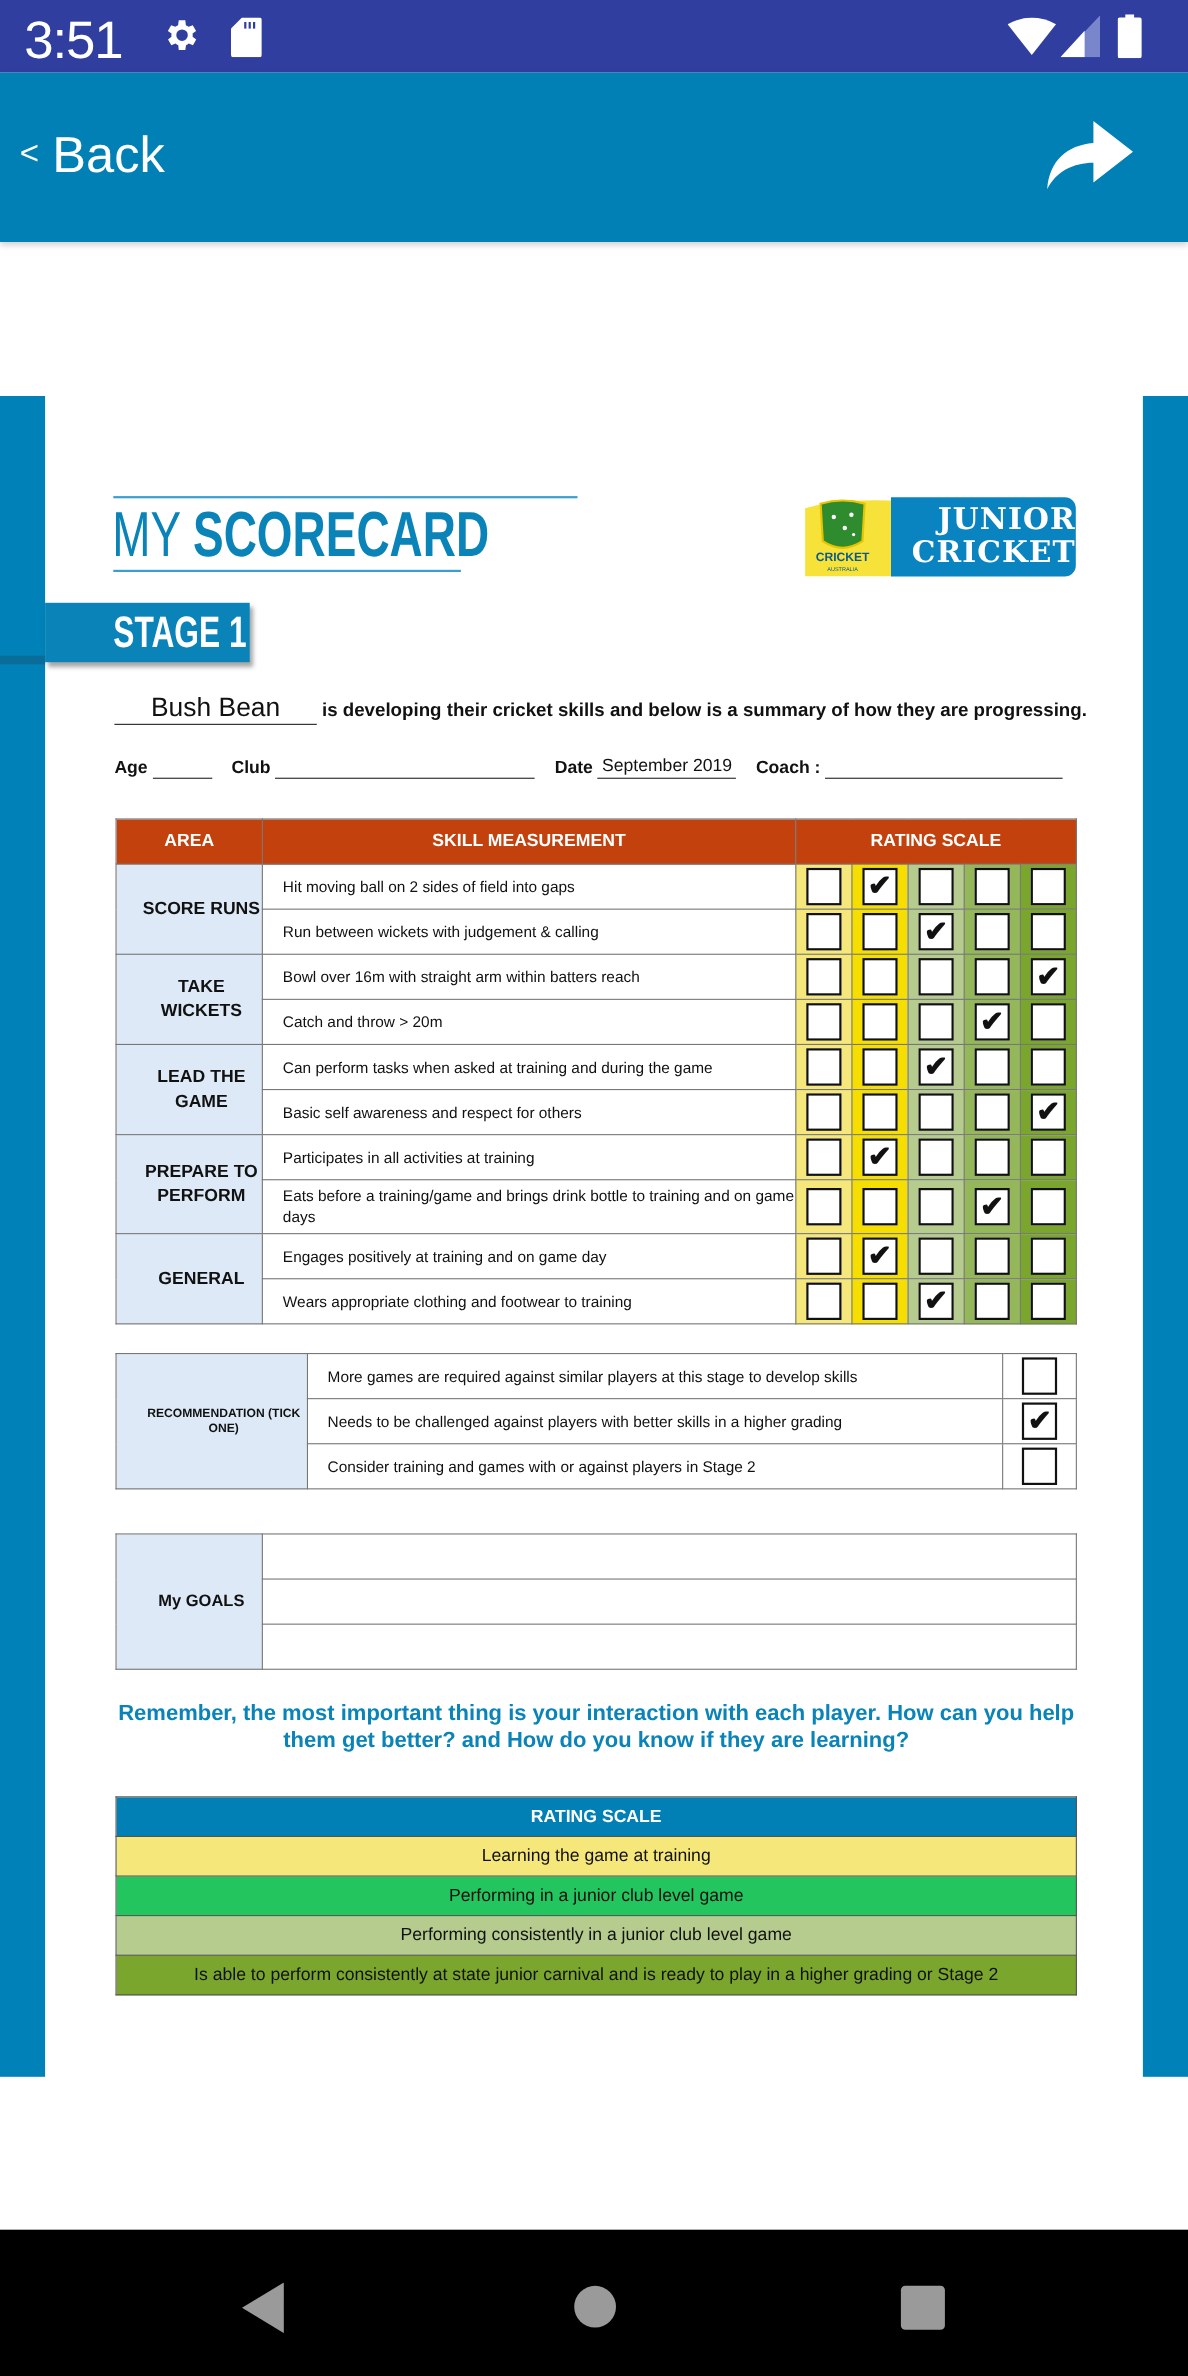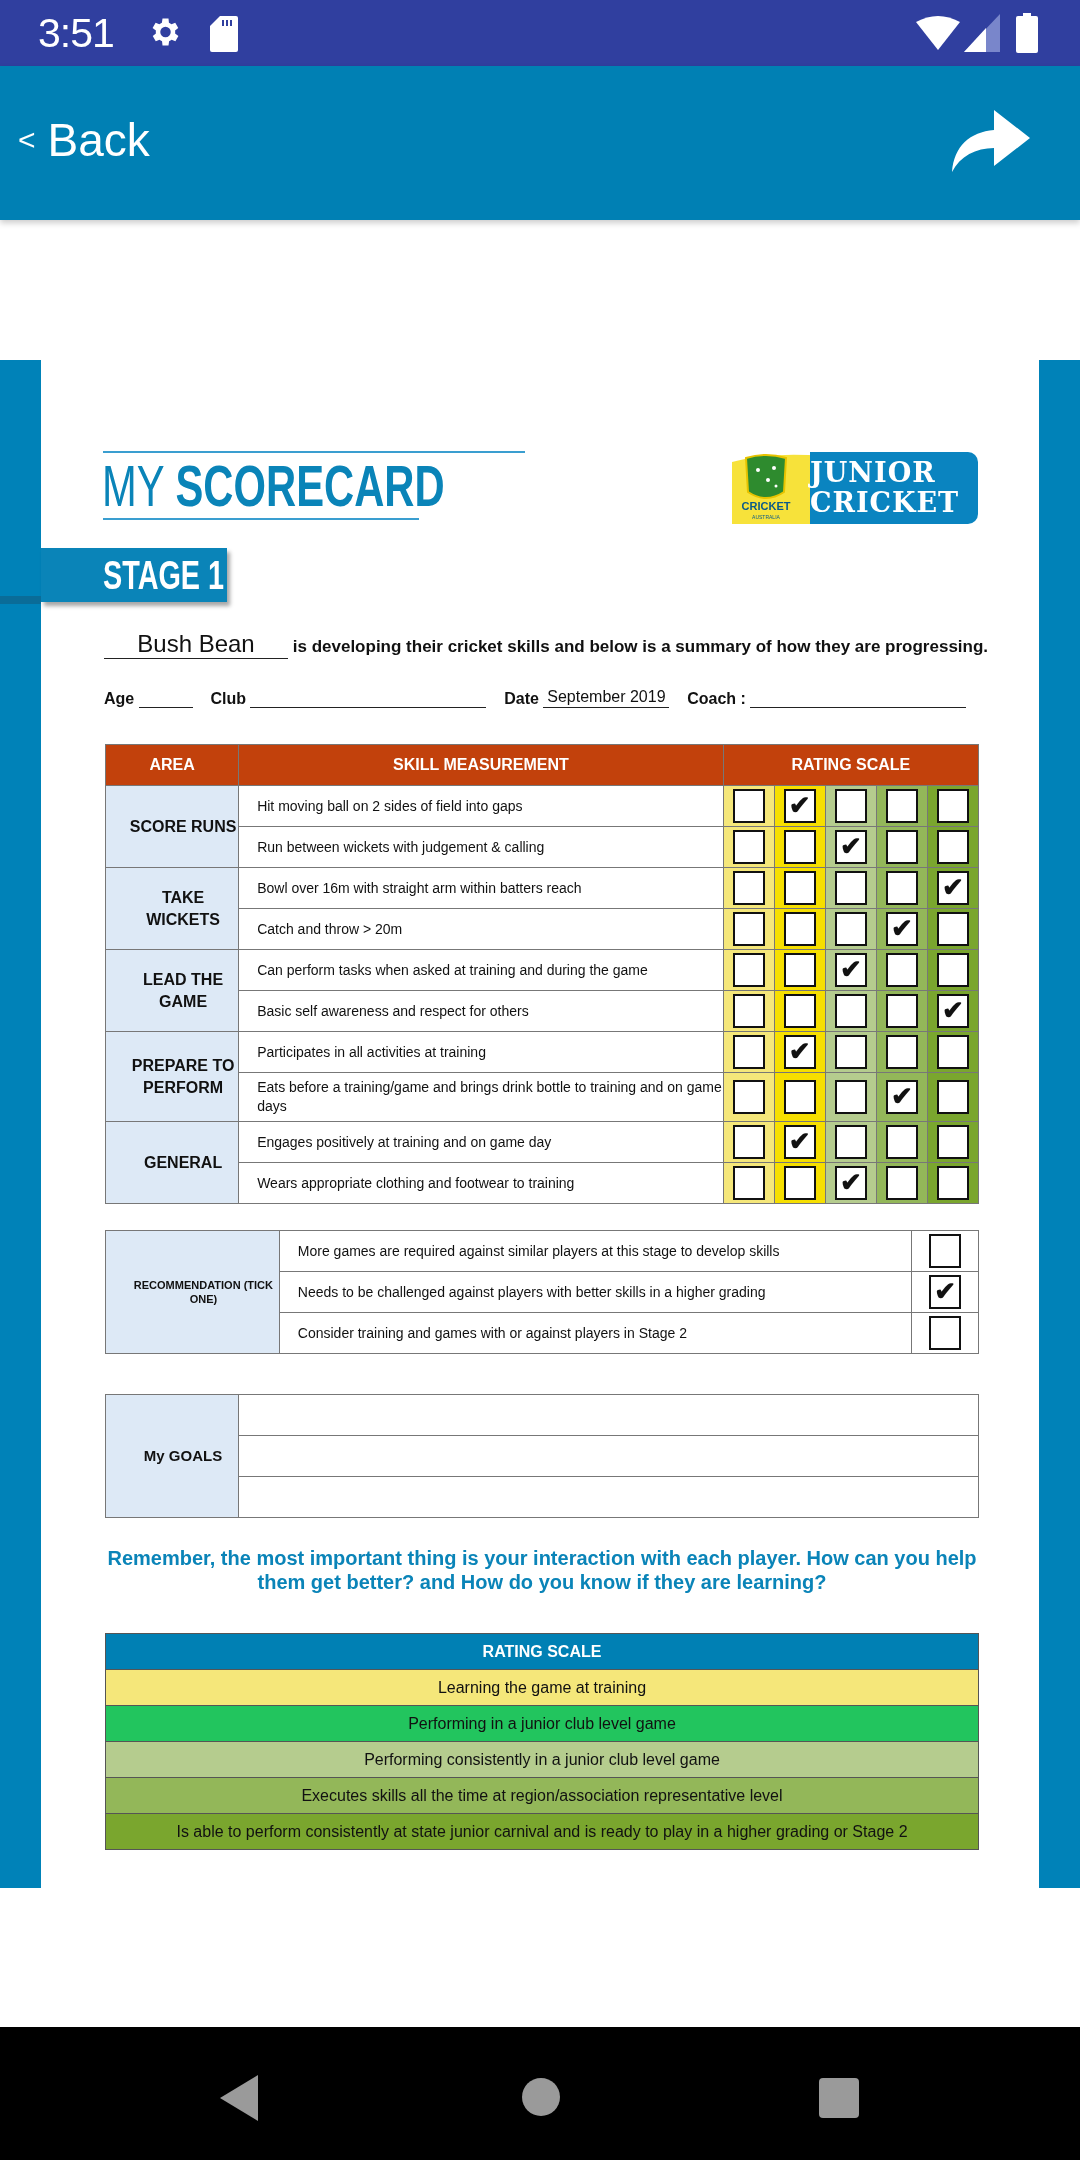--- a/index.html
+++ b/index.html
@@ -1,18 +1,18 @@
 <!DOCTYPE html>
 <html><head>
 <meta charset="utf-8">
 <style>
   * { box-sizing: border-box; margin: 0; padding: 0; }
   html, body { width: 1080px; height: 2160px; overflow: hidden; background: #fff; font-family: "Liberation Sans", sans-serif; }
   .statusbar { position: absolute; left: 0; top: 0; width: 1080px; height: 66px; background: #303f9f; color: #fff; }
-  .sb-time { position: absolute; left: 38px; top: 10px; font-size: 41px; letter-spacing: -1px; }
+  .sb-time { position: absolute; left: 22px; top: 10px; font-size: 48px; letter-spacing: -1px; }
   .sb-gear { position: absolute; left: 146px; top: 14px; width: 36px; height: 36px; }
   .sb-sd { position: absolute; left: 210px; top: 16px; width: 28px; height: 36px; }
   .sb-wifi { position: absolute; left: 916px; top: 16px; width: 44px; height: 34px; }
   .sb-signal { position: absolute; left: 964px; top: 14px; width: 36px; height: 38px; }
   .sb-batt { position: absolute; left: 1016px; top: 13px; width: 22px; height: 40px; }
 
   .appbar { position: absolute; left: 0; top: 66px; width: 1080px; height: 154px; background: #0080b4; box-shadow: 0 3px 6px rgba(0,0,0,0.2); }
   .back-btn { position: absolute; left: 18px; top: 44px; height: 60px; display: flex; align-items: center; color: #fff; cursor: pointer; }
   .back-chev { font-size: 30px; margin-right: 12px; }
   .back-label { font-size: 46px; }
@@ -22,21 +22,21 @@
   .doc-edge-r { position: absolute; left: 1039px; top: 360px; width: 41px; height: 1528px; background: #0082b8; }
 
   .title-line-top { position: absolute; left: 103px; top: 451px; width: 422px; height: 2px; background: #3a9ed0; }
   .title-line-bot { position: absolute; left: 103px; top: 518px; width: 316px; height: 2px; background: #3a9ed0; }
   .title { position: absolute; left: 102px; top: 455px; height: 62px; font-size: 58px; color: #0a84b8; transform: scaleX(0.72); transform-origin: left center; white-space: nowrap; line-height: 62px; }
   .title .thin { font-weight: normal; }
   .title .bold { font-weight: bold; }
 
   .logo { position: absolute; left: 728px; top: 452px; width: 250px; height: 72px; }
   .logo-shield { position: absolute; left: 0; top: 0; width: 110px; height: 72px; }
-  .logo-box { position: absolute; left: 82px; top: 0; width: 168px; height: 72px; background: #0a84c0; border-radius: 0 10px 10px 0; color: #fff; font-family: "DejaVu Serif", serif; font-weight: bold; text-align: left; font-size: 27px; line-height: 30px; padding-top: 6px; letter-spacing: 1px; }
+  .logo-box { position: absolute; left: 82px; top: 0; width: 168px; height: 72px; background: #0a84c0; border-radius: 0 10px 10px 0; color: #fff; font-family: "DejaVu Serif", serif; font-weight: bold; text-align: right; font-size: 27px; line-height: 30px; padding-top: 6px; letter-spacing: 1px; }
 
   .stage { position: absolute; left: 41px; top: 548px; width: 186px; height: 54px; background: #0a84b8; box-shadow: 3px 4px 4px rgba(0,0,0,0.35); color: #fff; font-weight: bold; font-size: 40px; line-height: 54px; }
   .stage span { display: inline-block; margin-left: 62px; transform: scaleX(0.72); transform-origin: left center; white-space: nowrap; }
   .stage-tail { position: absolute; left: 0; top: 596px; width: 41px; height: 8px; background: #0a6c98; }
 
   .intro { position: absolute; left: 104px; top: 630px; font-size: 17px; color: #111; white-space: nowrap; font-weight: bold; }
   .blank { display: inline-block; border-bottom: 1.5px solid #222; text-align: center; font-weight: normal; }
   .player-name { font-size: 24px; width: 184px; }
   .meta { position: absolute; left: 104px; top: 688px; font-size: 16px; color: #111; white-space: nowrap; font-weight: bold; }
   .meta .blank { height: 20px; vertical-align: bottom; font-size: 16px; }
@@ -296,23 +296,20 @@
       <tr>
         <td style="background: rgb(245, 231, 122);">Learning the game at training</td>
       </tr>
       <tr>
         <td style="background: #22c55e; margin-left: 20px;">Performing in a junior club level game</td>
       </tr>
       <tr>
         <td style="background: rgb(181, 204, 142);">Performing consistently in a junior club level game</td>
       </tr>
       <tr>
-        <td style="background: rgb(147, 183, 89);">Executes skills all the time at region/association representative level</td>
-      </tr>
-      <tr>
         <td style="background: rgb(122, 166, 46);">Is able to perform consistently at state junior carnival and is ready to play in a higher grading or Stage 2</td>
       </tr>
     </tbody>
 </table>
 
 <div class="navbar">
   <svg class="nav-btn" style="left:218px;top:48px;width:42px;height:46px" viewBox="0 0 42 46">
       <path d="M40 0 V46 L2 23 Z" fill="#9a9a9a"></path>
     </svg>
   <svg class="nav-btn" style="left:521px;top:50px;width:40px;height:40px" viewBox="0 0 40 40">

